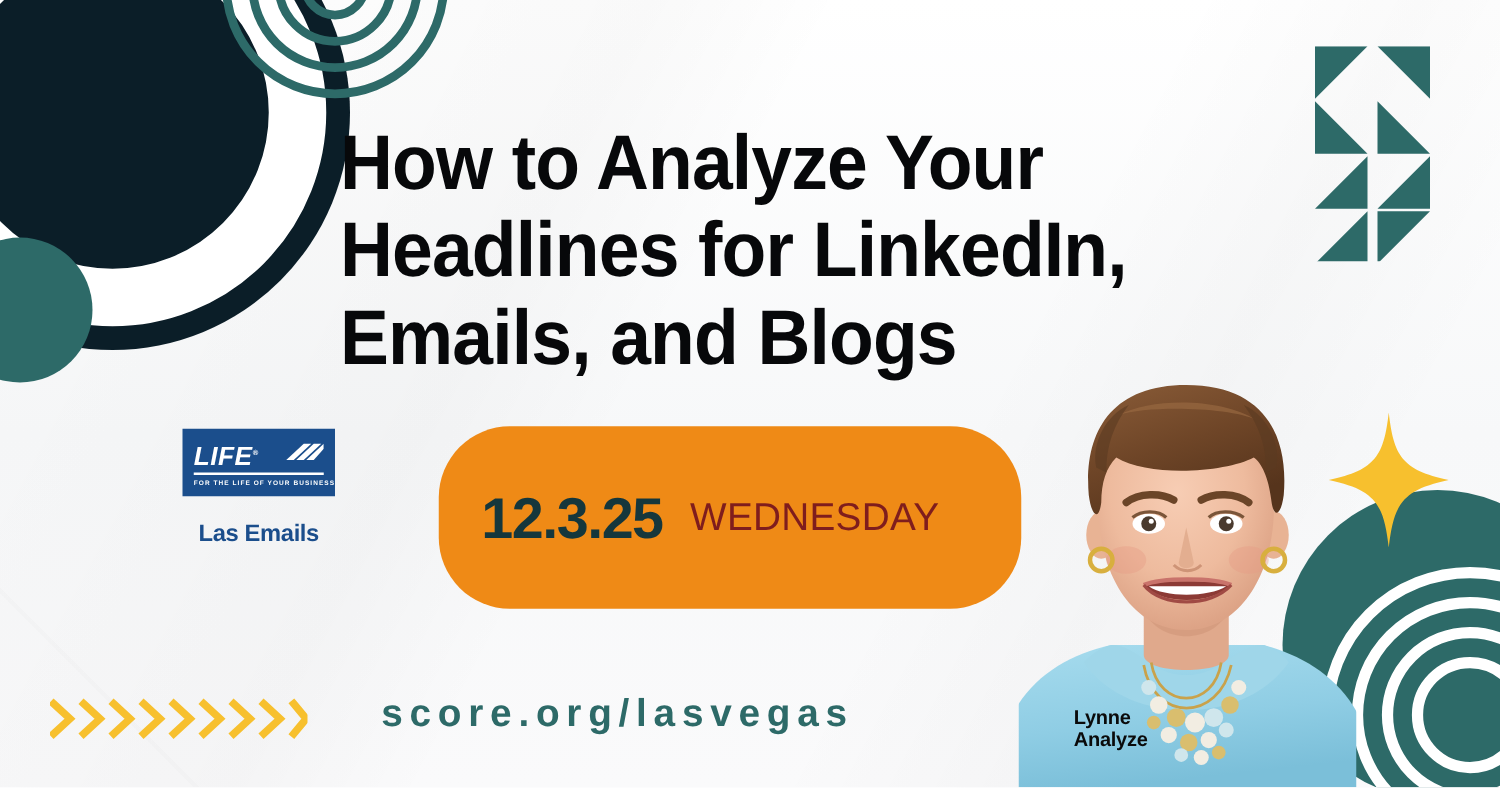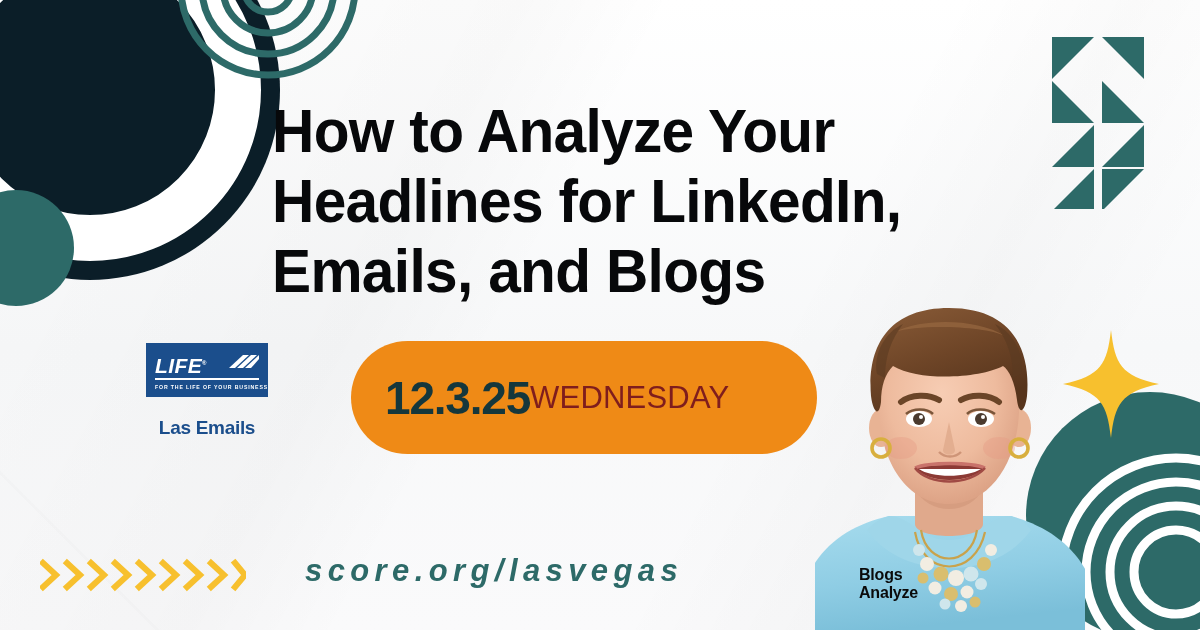--- a/index.html
+++ b/index.html
@@ -89,46 +89,46 @@
     font-weight:700;
     font-size:19px;
     margin-top:20px;
     letter-spacing:-0.3px;
   }
 
   
   .date-pill {
     position:absolute;
     left:351px; top:341px;
-    width:466px; height:113px;
+    width:466px; height:146px;
     background:#EF8A16;
     border-radius:57px;
     display:flex;
     align-items:center;
     padding-left:34px;
+    gap:22px;
   }
   .pill-date {
     color:#15373C;
     font-weight:700;
     font-size:46px;
     letter-spacing:-1.2px;
     line-height:1;
     white-space:nowrap;
   }
   .pill-when { color:#7f1d1d; line-height:1.07; }
   .pill-when .l1 { font-size:31px; font-weight:400; letter-spacing:0.2px; white-space:nowrap; }
   .pill-when .l2 { font-size:31px; font-weight:400; letter-spacing:0.2px; white-space:nowrap; }
 
   
   .url {
     position:absolute;
     left:305px; top:553px;
     font-size:31px;
     font-weight:700;
-    font-style:italic;
     letter-spacing:5.4px;
     color:#2D6A68;
     white-space:nowrap;
   }
 
   
   .chevrons { position:absolute; left:40px; top:558px; }
 
   
   .speaker { position:absolute; left:815px; top:292px; width:270px; height:338px; }
@@ -356,18 +356,18 @@
           <circle cx="152" cy="300" r="6.5" fill="#F2EDE2"></circle>
           <circle cx="166" cy="292" r="6" fill="#CFE6EC"></circle>
           <circle cx="108" cy="286" r="5.5" fill="#D9BE6E"></circle>
           <circle cx="130" cy="312" r="5.5" fill="#CFE6EC"></circle>
           <circle cx="146" cy="314" r="6" fill="#F2EDE2"></circle>
           <circle cx="160" cy="310" r="5.5" fill="#D9BE6E"></circle>
         </g>
       </g>
     </svg>
     <div class="speaker-name">
-      <div>Blogs</div>
+      <div>Lynne</div>
       <div>Analyze</div>
     </div>
   </div>
 
 </div>
 
 </body></html>

